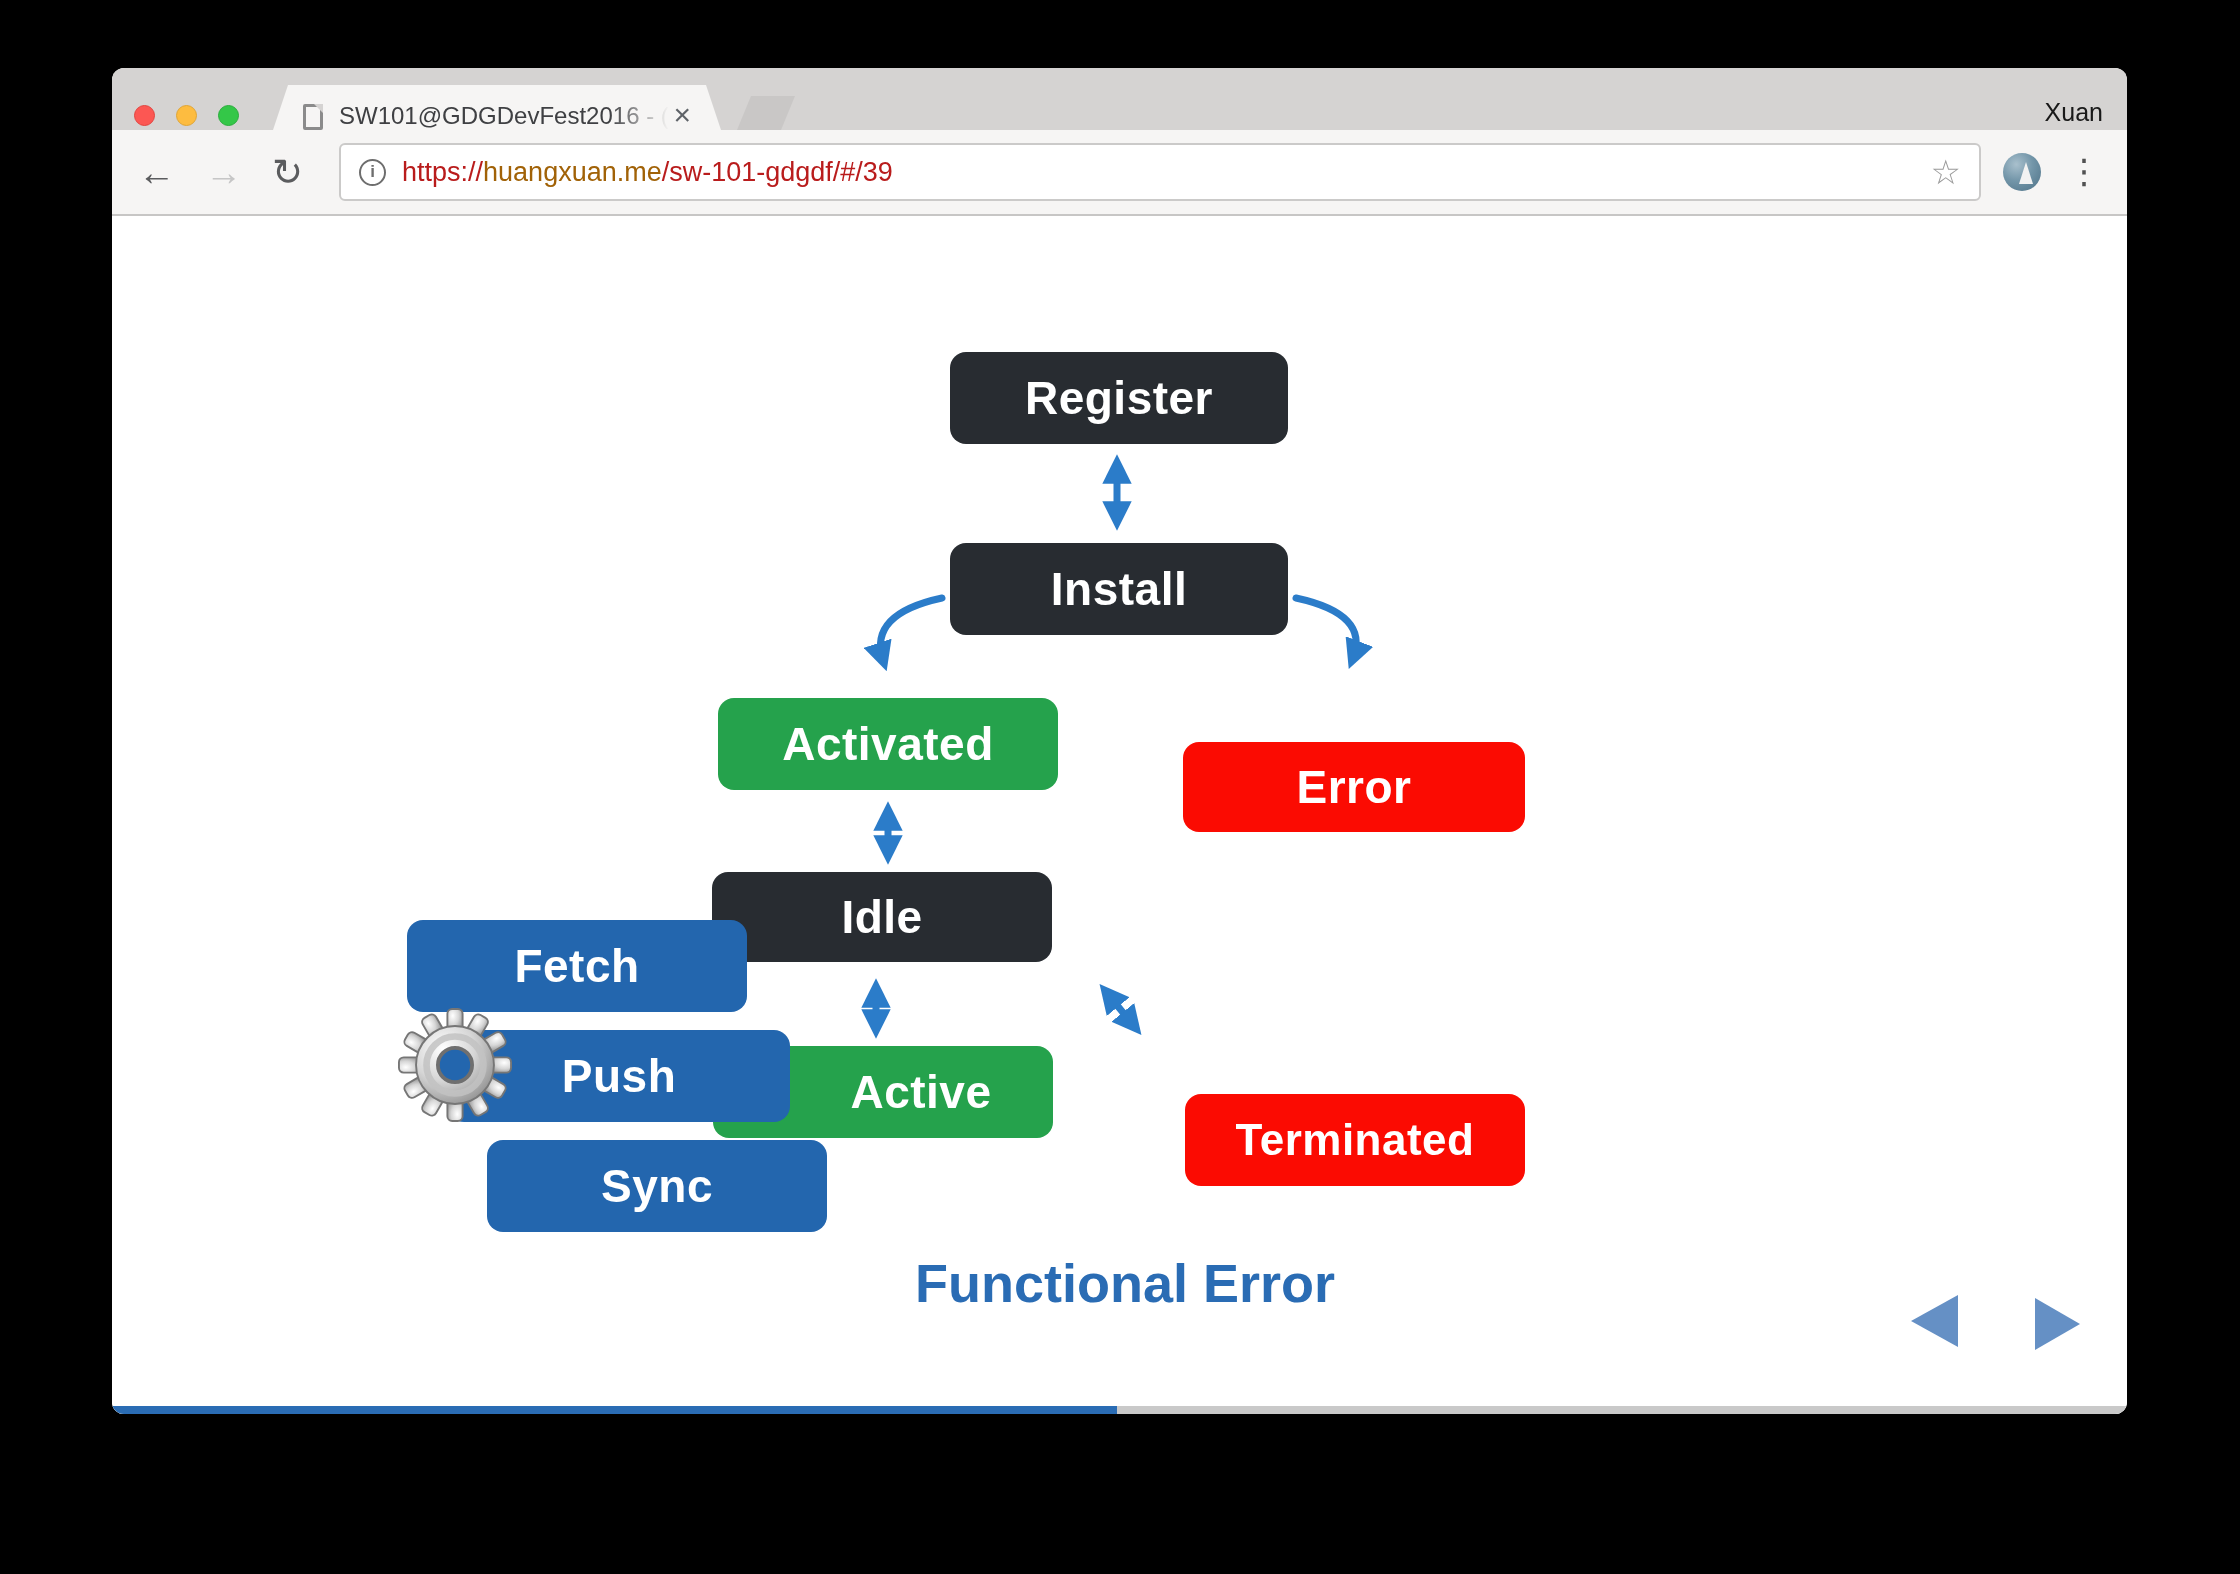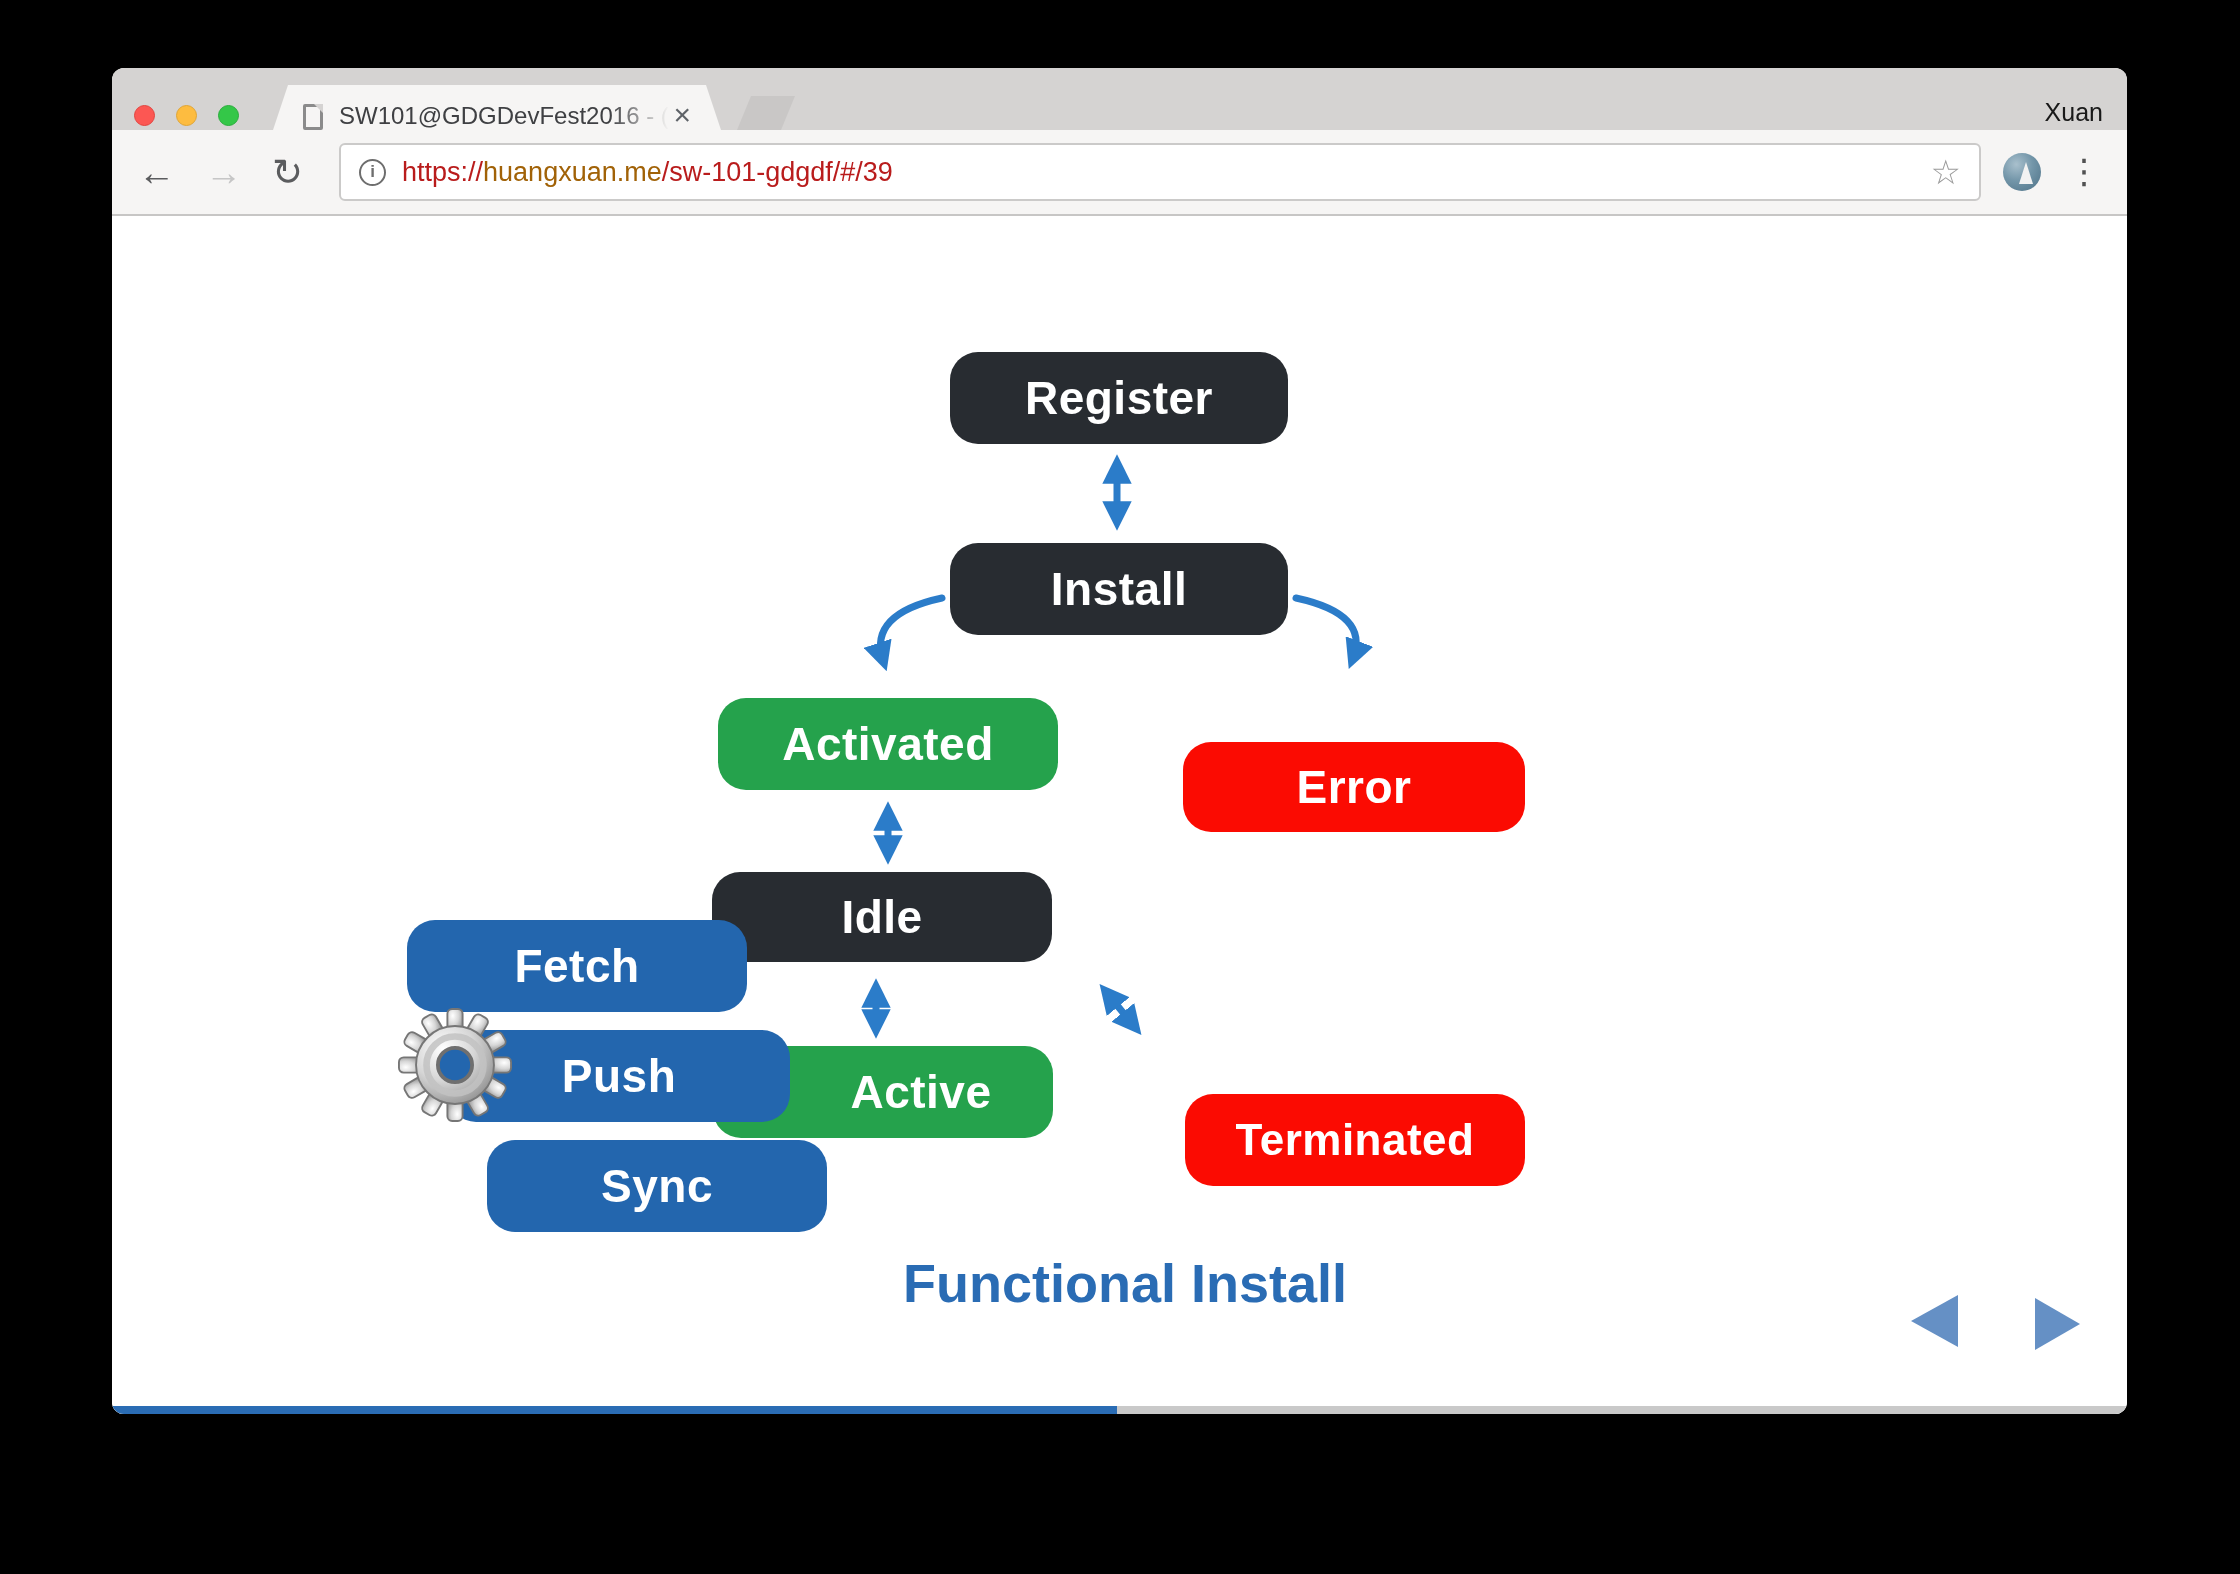--- a/index.html
+++ b/index.html
@@ -44,21 +44,21 @@
   .url .host{color:#a16207;}
   .star-ic{margin-left:auto;font-size:34px;color:#9b9b9b;line-height:1;}
   .avatar{width:38px;height:38px;border-radius:50%;margin-right:26px;flex:0 0 auto;position:relative;
     background:radial-gradient(circle at 35% 30%,#a9c0cd 0%,#7396a9 45%,#4d7186 100%);overflow:hidden;}
   .avatar::after{content:"";position:absolute;left:16px;top:9px;width:0;height:0;
     border-left:7px solid transparent;border-right:7px solid transparent;border-bottom:22px solid #f2f2f2;}
   .menu-ic{font-size:34px;color:#515151;line-height:0.8;}
 
   
   .content{position:relative;width:100%;height:1198px;background:#fff;}
-  .box{position:absolute;height:92px;border-radius:28px;color:#fff;
+  .box{position:absolute;height:92px;border-radius:16px;color:#fff;
     display:flex;align-items:center;justify-content:center;
     font-size:46px;font-weight:600;letter-spacing:0.5px;}
   .c-dark{background:var(--dark);}
   .c-green{background:var(--green);}
   .c-red{background:var(--red);margin-top:44px;}
   .c-blue{background:var(--blue);}
   #box-register{left:838px;top:136px;width:338px;}
   #box-install{left:838px;top:327px;width:338px;}
   #box-activated{left:606px;top:482px;width:340px;}
   #box-error{left:1071px;top:482px;width:342px;height:90px;}
@@ -168,21 +168,21 @@
           <rect x="-8" y="-59" width="16" height="24" rx="5" transform="rotate(240)"></rect>
           <rect x="-8" y="-59" width="16" height="24" rx="5" transform="rotate(270)"></rect>
           <rect x="-8" y="-59" width="16" height="24" rx="5" transform="rotate(300)"></rect>
           <rect x="-8" y="-59" width="16" height="24" rx="5" transform="rotate(330)"></rect>
           <circle r="41"></circle>
         </g>
         <circle r="30" fill="none" stroke="#c2c2c2" stroke-width="7" opacity="0.85"></circle>
         <circle r="18" fill="var(--blue)" stroke="#6f6f6f" stroke-width="4"></circle>
       </svg>
 
-      <div class="caption">Functional Install</div>
+      <div class="caption">Functional Error</div>
 
       <div class="nav-prev"></div>
       <div class="nav-next"></div>
     </div>
 
     <div class="progress">
       <div class="progress-fill"></div>
     </div>
   </div>
 </div>

